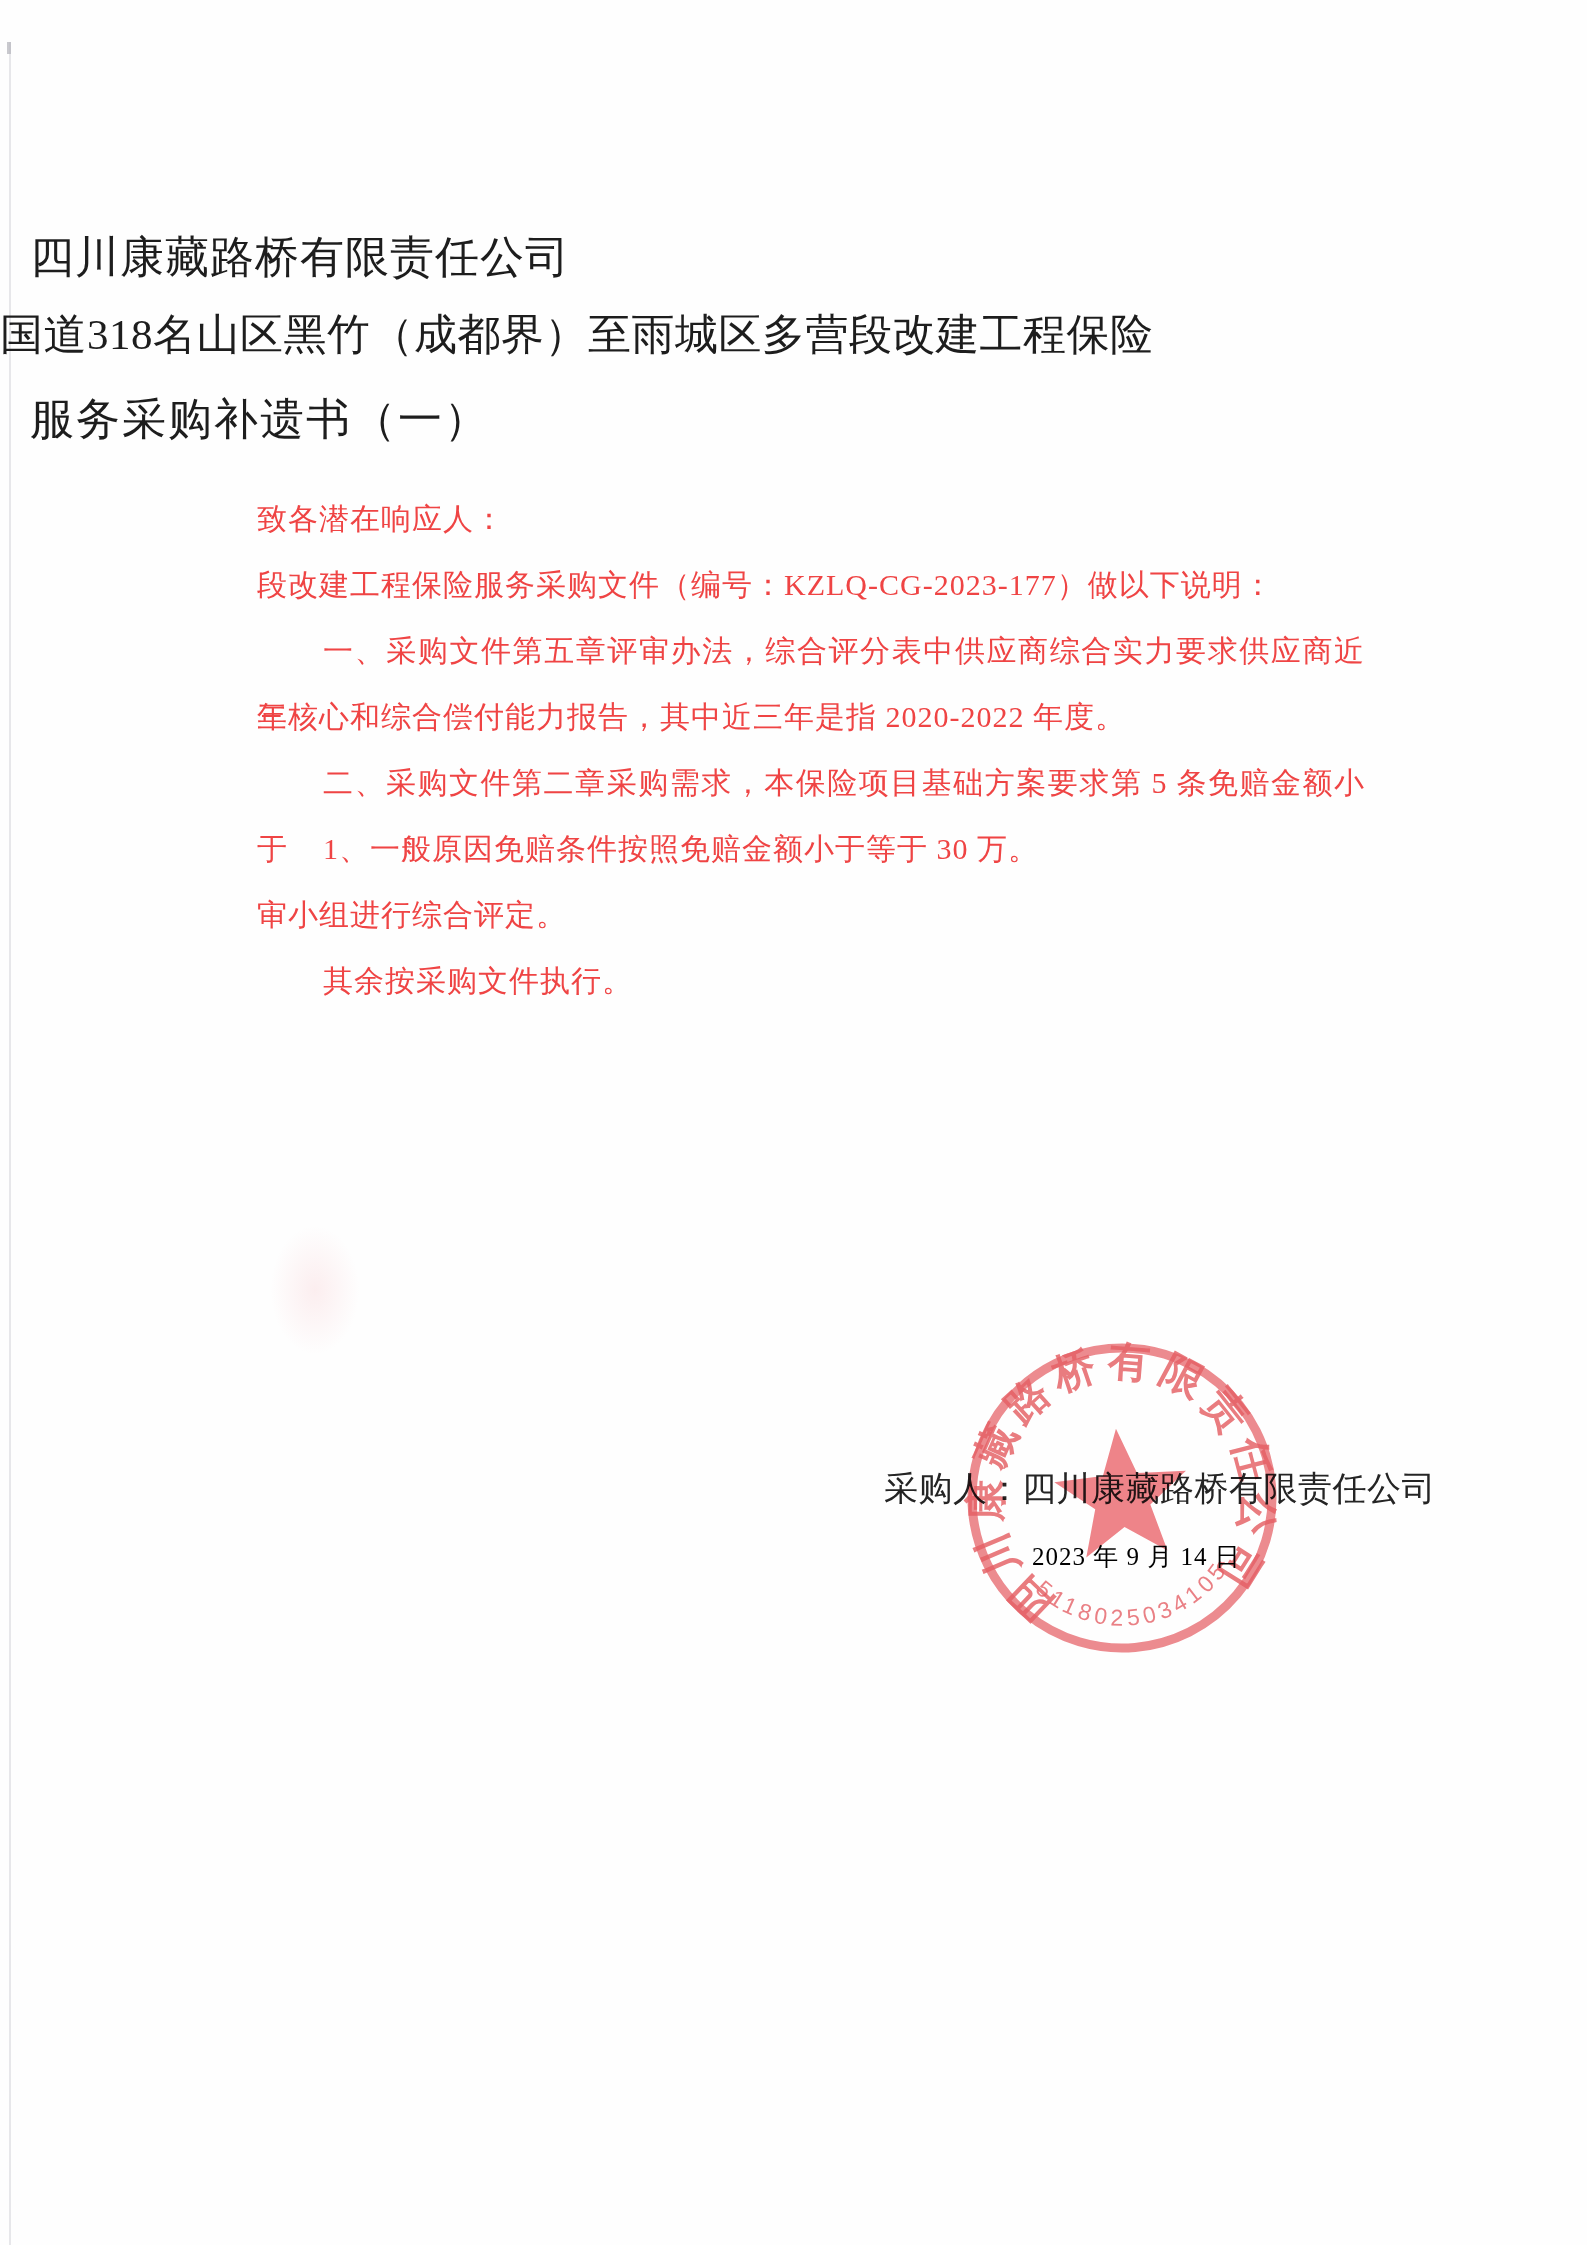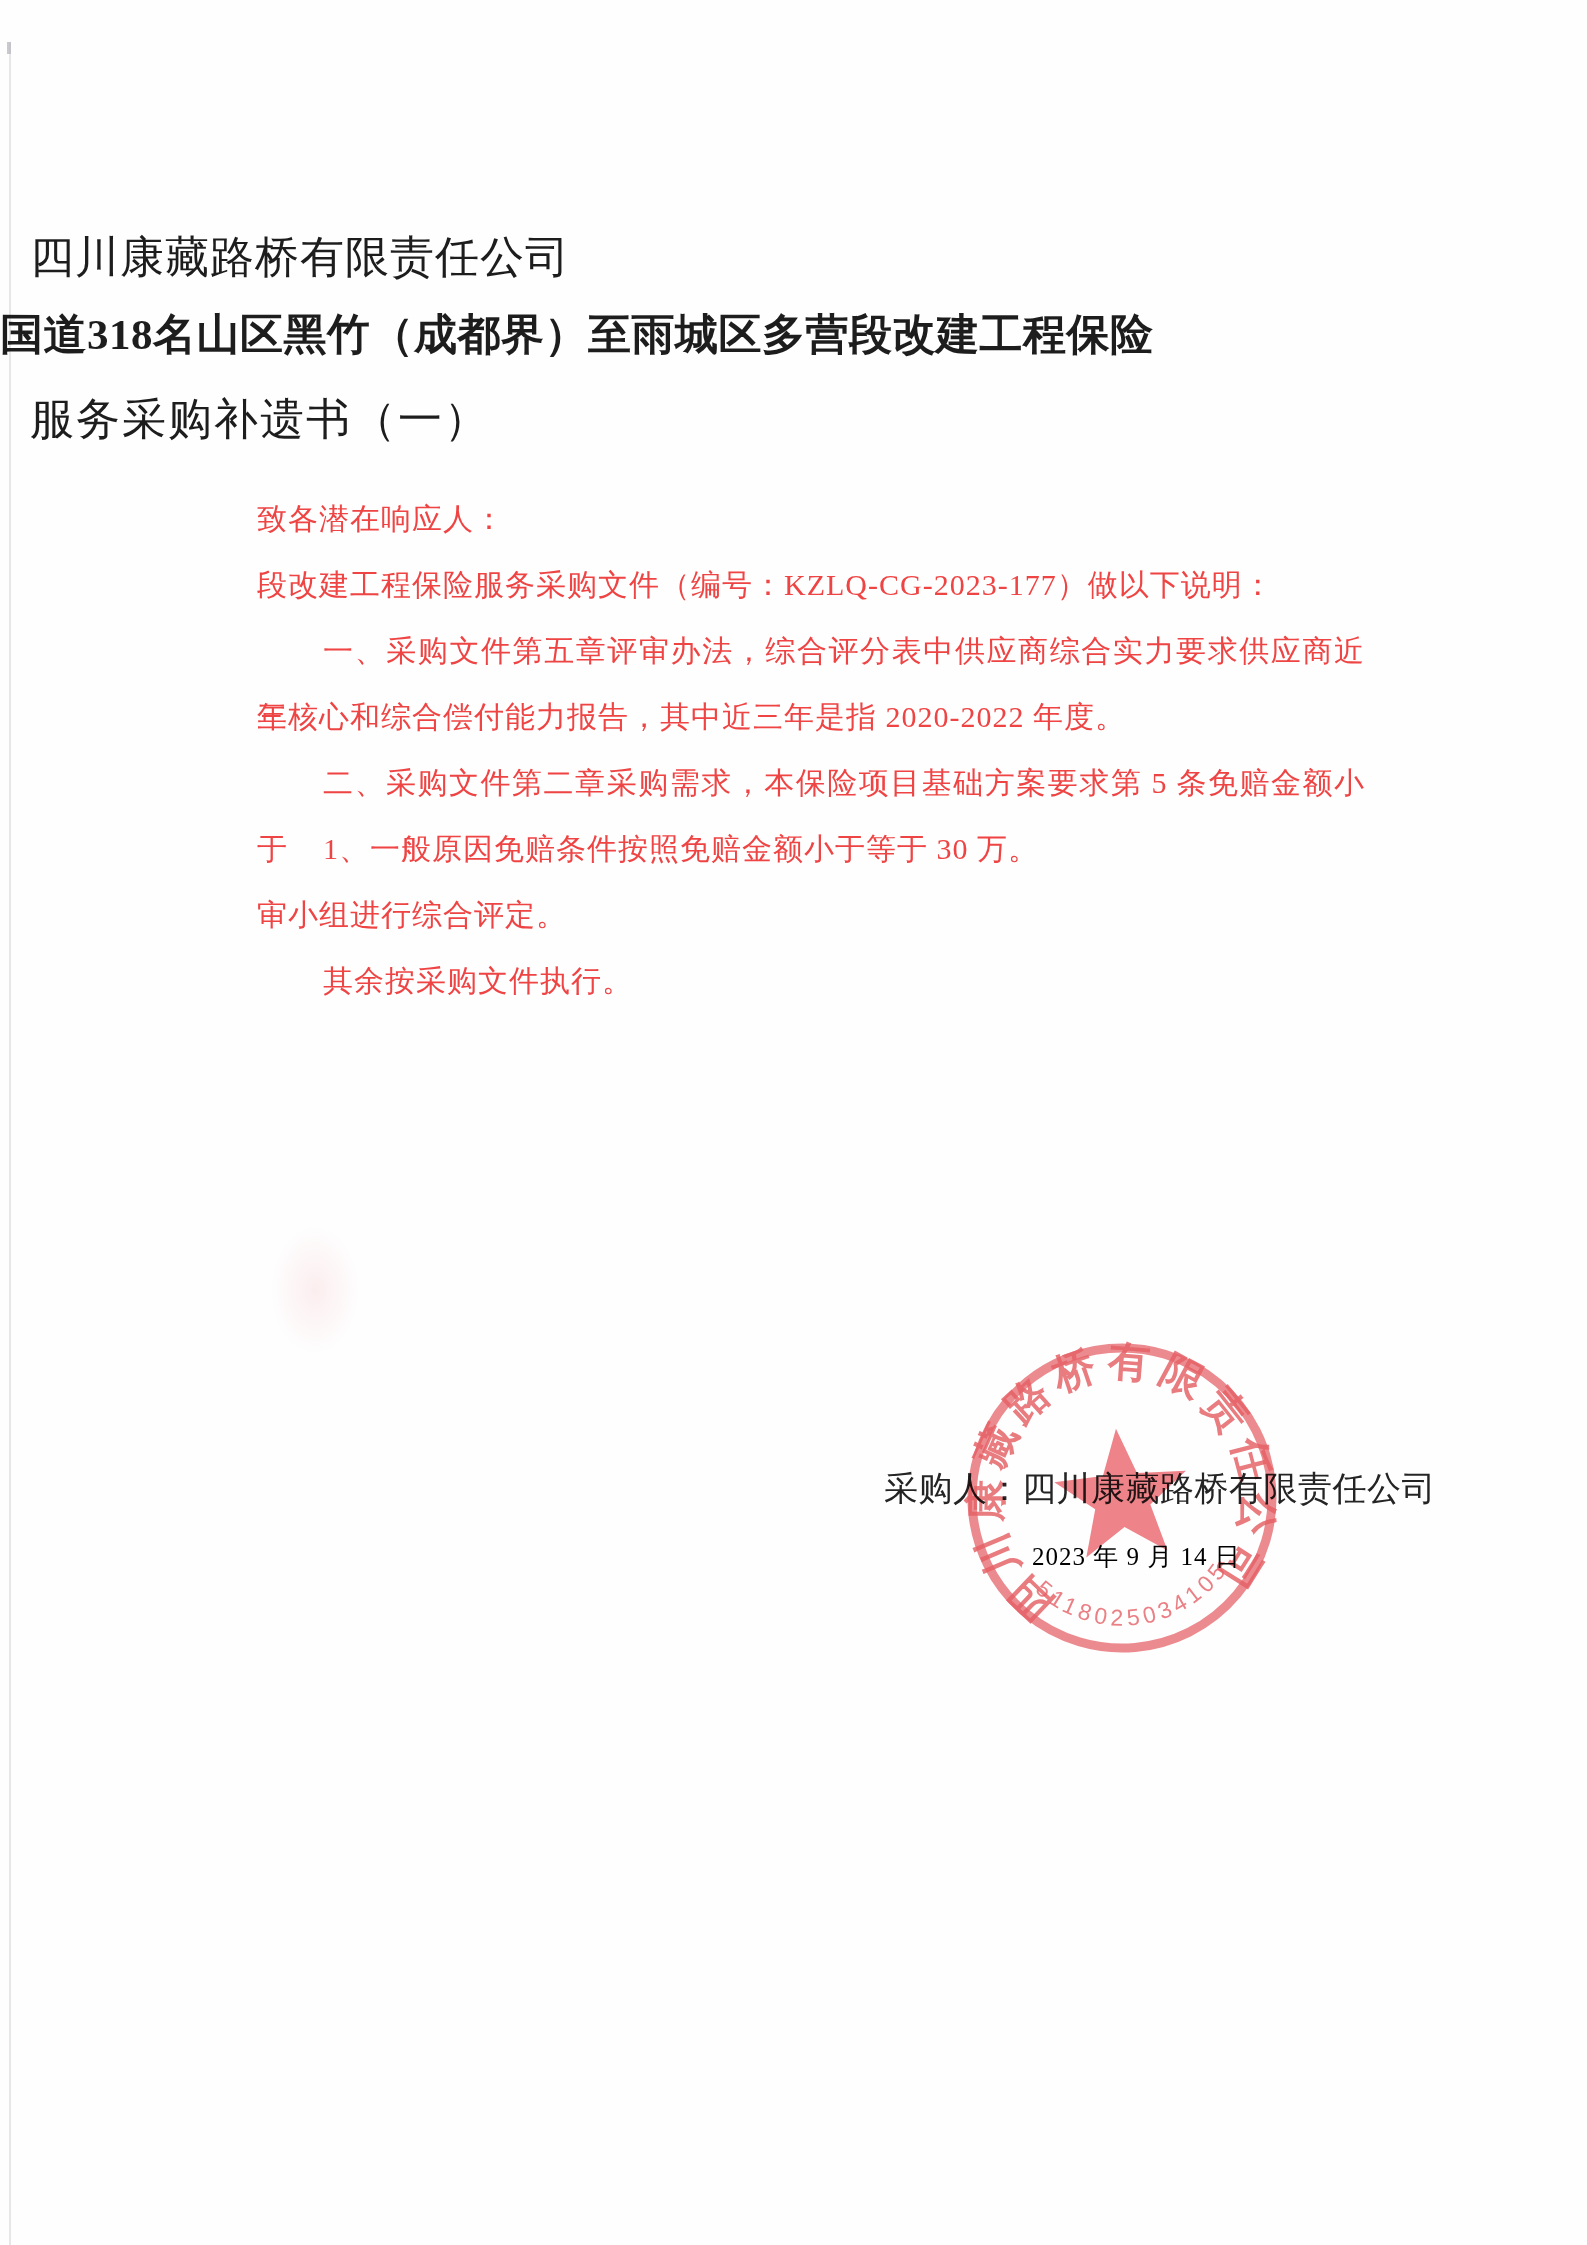--- a/index.html
+++ b/index.html
@@ -23,21 +23,21 @@
     position: absolute; left: 7px; top: 42px;
     width: 4px; height: 12px;
     background: #bcbcc2; opacity: 0.8;
   }
   .pink-smudge {
     position: absolute; left: 270px; top: 1225px;
     width: 90px; height: 130px;
     background: radial-gradient(ellipse at center, rgba(236,128,138,0.13), rgba(236,128,138,0) 70%);
   }
   .title-1 { position: absolute; left: 30px; width: 1557px; top: 228px; font-size: 44px; letter-spacing: 1px; }
-  .title-2 { position: absolute; left: 0; width: 1587px; top: 306px; font-size: 43px; letter-spacing: 0.5px; font-weight: bold; }
+  .title-2 { position: absolute; left: 0; width: 1587px; top: 306px; font-size: 43px; letter-spacing: 0.5px; }
   .title-3 { position: absolute; left: 30px; width: 1557px; top: 390px; font-size: 44px; letter-spacing: 2px; }
 
   
   .body-block {
     position: absolute; left: 257px; top: 486px;
     width: 1108px;
     font-size: 30px;
     letter-spacing: 1px;
     color: #ef4444;
   }

